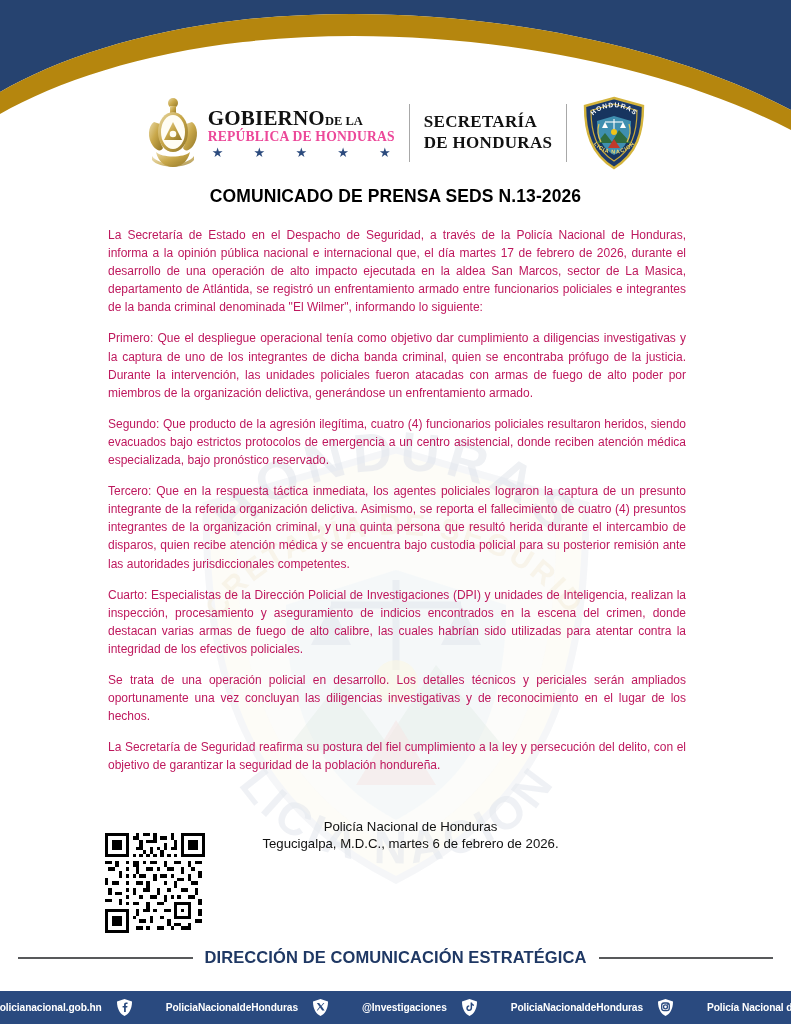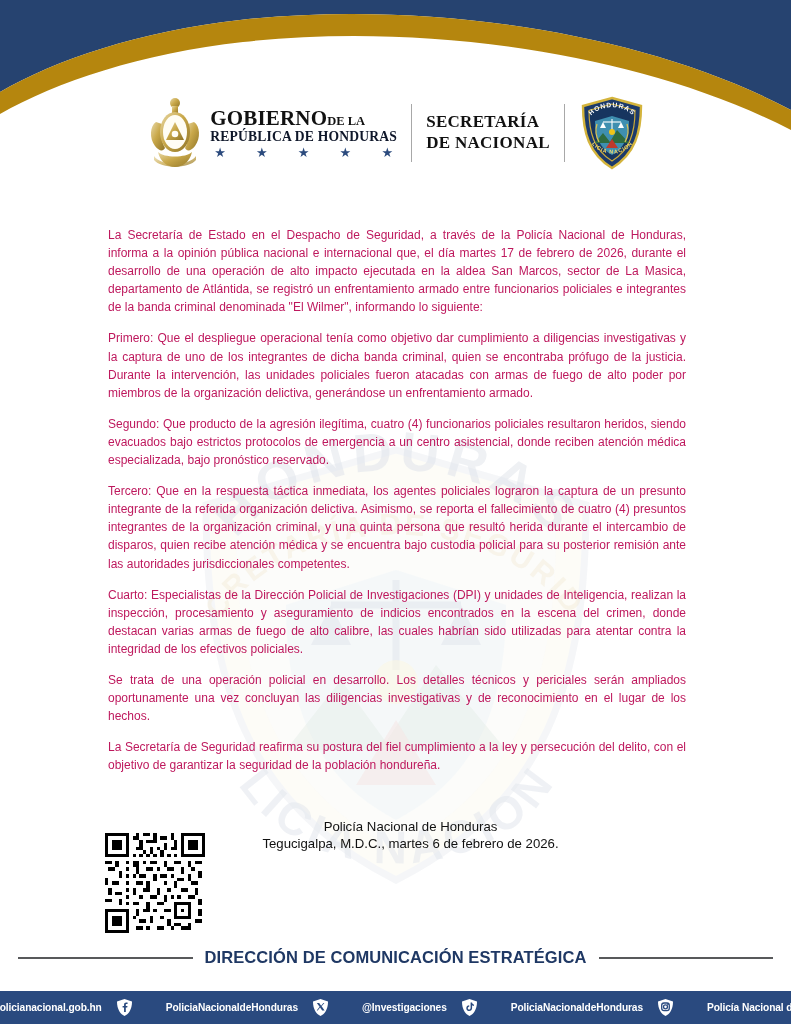--- a/index.html
+++ b/index.html
@@ -42,21 +42,21 @@
   .gob-line1 {
     font-family: "Liberation Serif", serif;
     font-weight: bold; color: #111;
     font-size: 21px; letter-spacing: .2px;
     line-height: 1.05;
     white-space: nowrap;
   }
   .gob-line1 .small { font-size: 12.5px; letter-spacing: 0; }
   .gob-line2 {
     font-family: "Liberation Serif", serif;
-    font-weight: bold; color: #0f172a;
+    font-weight: bold; color: #ec4899;
     font-size: 13.6px; letter-spacing: .2px;
     line-height: 1.15;
     white-space: nowrap;
     text-align: right;
   }
   .gob-stars {
     display: flex; justify-content: space-between;
     width: 100%; margin-top: 2px; padding: 0 4px;
   }
   .gob-stars span { color: #2b4a7d; font-size: 13px; line-height: 1; }
@@ -233,21 +233,21 @@
           <span>★</span>
           <span>★</span>
         </div>
       </div>
     </div>
 
     <div class="vdivider"></div>
 
     <div class="sec-text">
       <div>SECRETARÍA</div>
-      <div>DE NACIONAL</div>
+      <div>DE HONDURAS</div>
     </div>
 
     <div class="vdivider"></div>
 
     <svg class="pn-badge" viewBox="0 0 66 74">
       <path d="M33,2 L62,10 C62,36 56,58 33,72 C10,58 4,36 4,10 Z" fill="#1c3a6b" stroke="#d4b43c" stroke-width="2.4"></path>
       <path d="M33,8 L56,14.5 C56,36 51,54 33,65 C15,54 10,36 10,14.5 Z" fill="#17355f" stroke="#c9a93a" stroke-width="1.2"></path>
 
       <path d="M33,20 L50,25 C50,41 45,52 33,59 C21,52 16,41 16,25 Z" fill="#3f8fb0"></path>
 
@@ -299,20 +299,21 @@
     <path id="wmMid" d="M60,190 A190,140 0 0,1 410,190" fill="none"></path>
     <text font-family="Liberation Sans, sans-serif" font-size="30" font-weight="bold" fill="#b5860e" opacity=".6" letter-spacing="3">
       <textPath href="#wmMid" startOffset="50%" text-anchor="middle">SECRETARÍA DE SEGURIDAD</textPath>
     </text>
     <path id="wmBot" d="M75,350 A175,140 0 0,0 395,350" fill="none"></path>
     <text font-family="Liberation Sans, sans-serif" font-size="46" font-weight="bold" fill="#1c3a6b" opacity=".5" letter-spacing="5">
       <textPath href="#wmBot" startOffset="50%" text-anchor="middle">POLICIA NACIONAL</textPath>
     </text>
   </svg>
 
+  <div class="doc-title">COMUNICADO DE PRENSA SEDS N.13-2026</div>
 
   <div class="body-wrap">
     <p>La Secretaría de Estado en el Despacho de Seguridad, a través de la Policía Nacional de Honduras, informa a la opinión pública nacional e internacional que, el día martes 17 de febrero de 2026, durante el desarrollo de una operación de alto impacto ejecutada en la aldea San Marcos, sector de La Masica, departamento de Atlántida, se registró un enfrentamiento armado entre funcionarios policiales e integrantes de la banda criminal denominada "El Wilmer", informando lo siguiente:</p>
     <p>Primero: Que el despliegue operacional tenía como objetivo dar cumplimiento a diligencias investigativas y la captura de uno de los integrantes de dicha banda criminal, quien se encontraba prófugo de la justicia. Durante la intervención, las unidades policiales fueron atacadas con armas de fuego de alto poder por miembros de la organización delictiva, generándose un enfrentamiento armado.</p>
     <p>Segundo: Que producto de la agresión ilegítima, cuatro (4) funcionarios policiales resultaron heridos, siendo evacuados bajo estrictos protocolos de emergencia a un centro asistencial, donde reciben atención médica especializada, bajo pronóstico reservado.</p>
     <p>Tercero: Que en la respuesta táctica inmediata, los agentes policiales lograron la captura de un presunto integrante de la referida organización delictiva. Asimismo, se reporta el fallecimiento de cuatro (4) presuntos integrantes de la organización criminal, y una quinta persona que resultó herida durante el intercambio de disparos, quien recibe atención médica y se encuentra bajo custodia policial para su posterior remisión ante las autoridades jurisdiccionales competentes.</p>
     <p>Cuarto: Especialistas de la Dirección Policial de Investigaciones (DPI) y unidades de Inteligencia, realizan la inspección, procesamiento y aseguramiento de indicios encontrados en la escena del crimen, donde destacan varias armas de fuego de alto calibre, las cuales habrían sido utilizadas para atentar contra la integridad de los efectivos policiales.</p>
     <p>Se trata de una operación policial en desarrollo. Los detalles técnicos y periciales serán ampliados oportunamente una vez concluyan las diligencias investigativas y de reconocimiento en el lugar de los hechos.</p>
     <p>La Secretaría de Seguridad reafirma su postura del fiel cumplimiento a la ley y persecución del delito, con el objetivo de garantizar la seguridad de la población hondureña.</p>
   </div>

